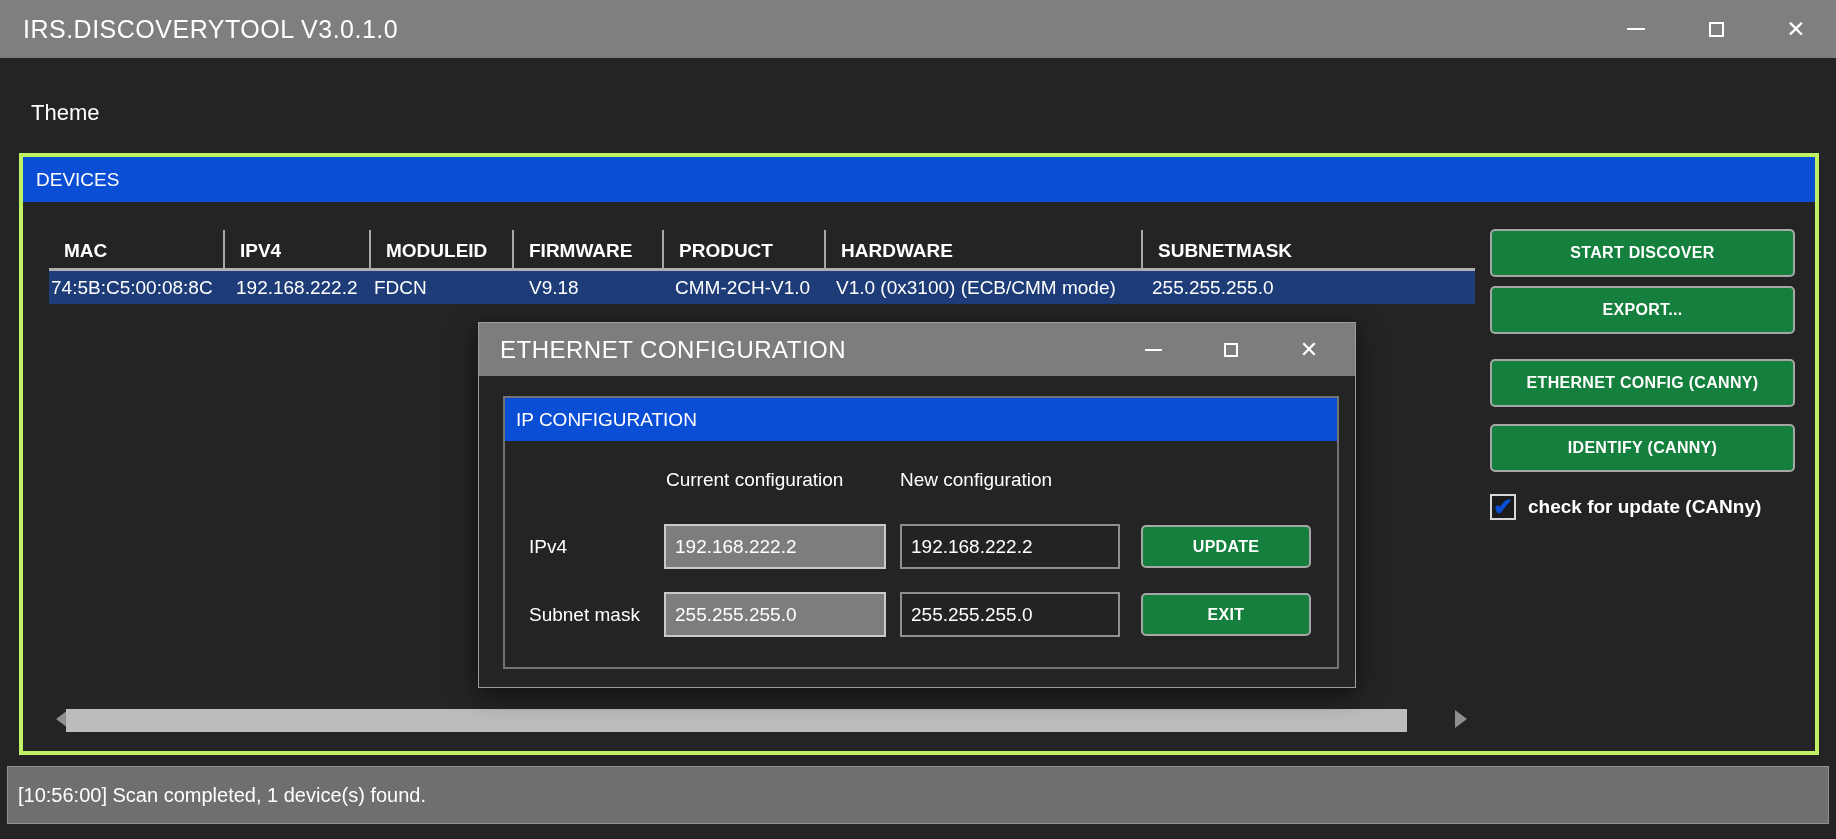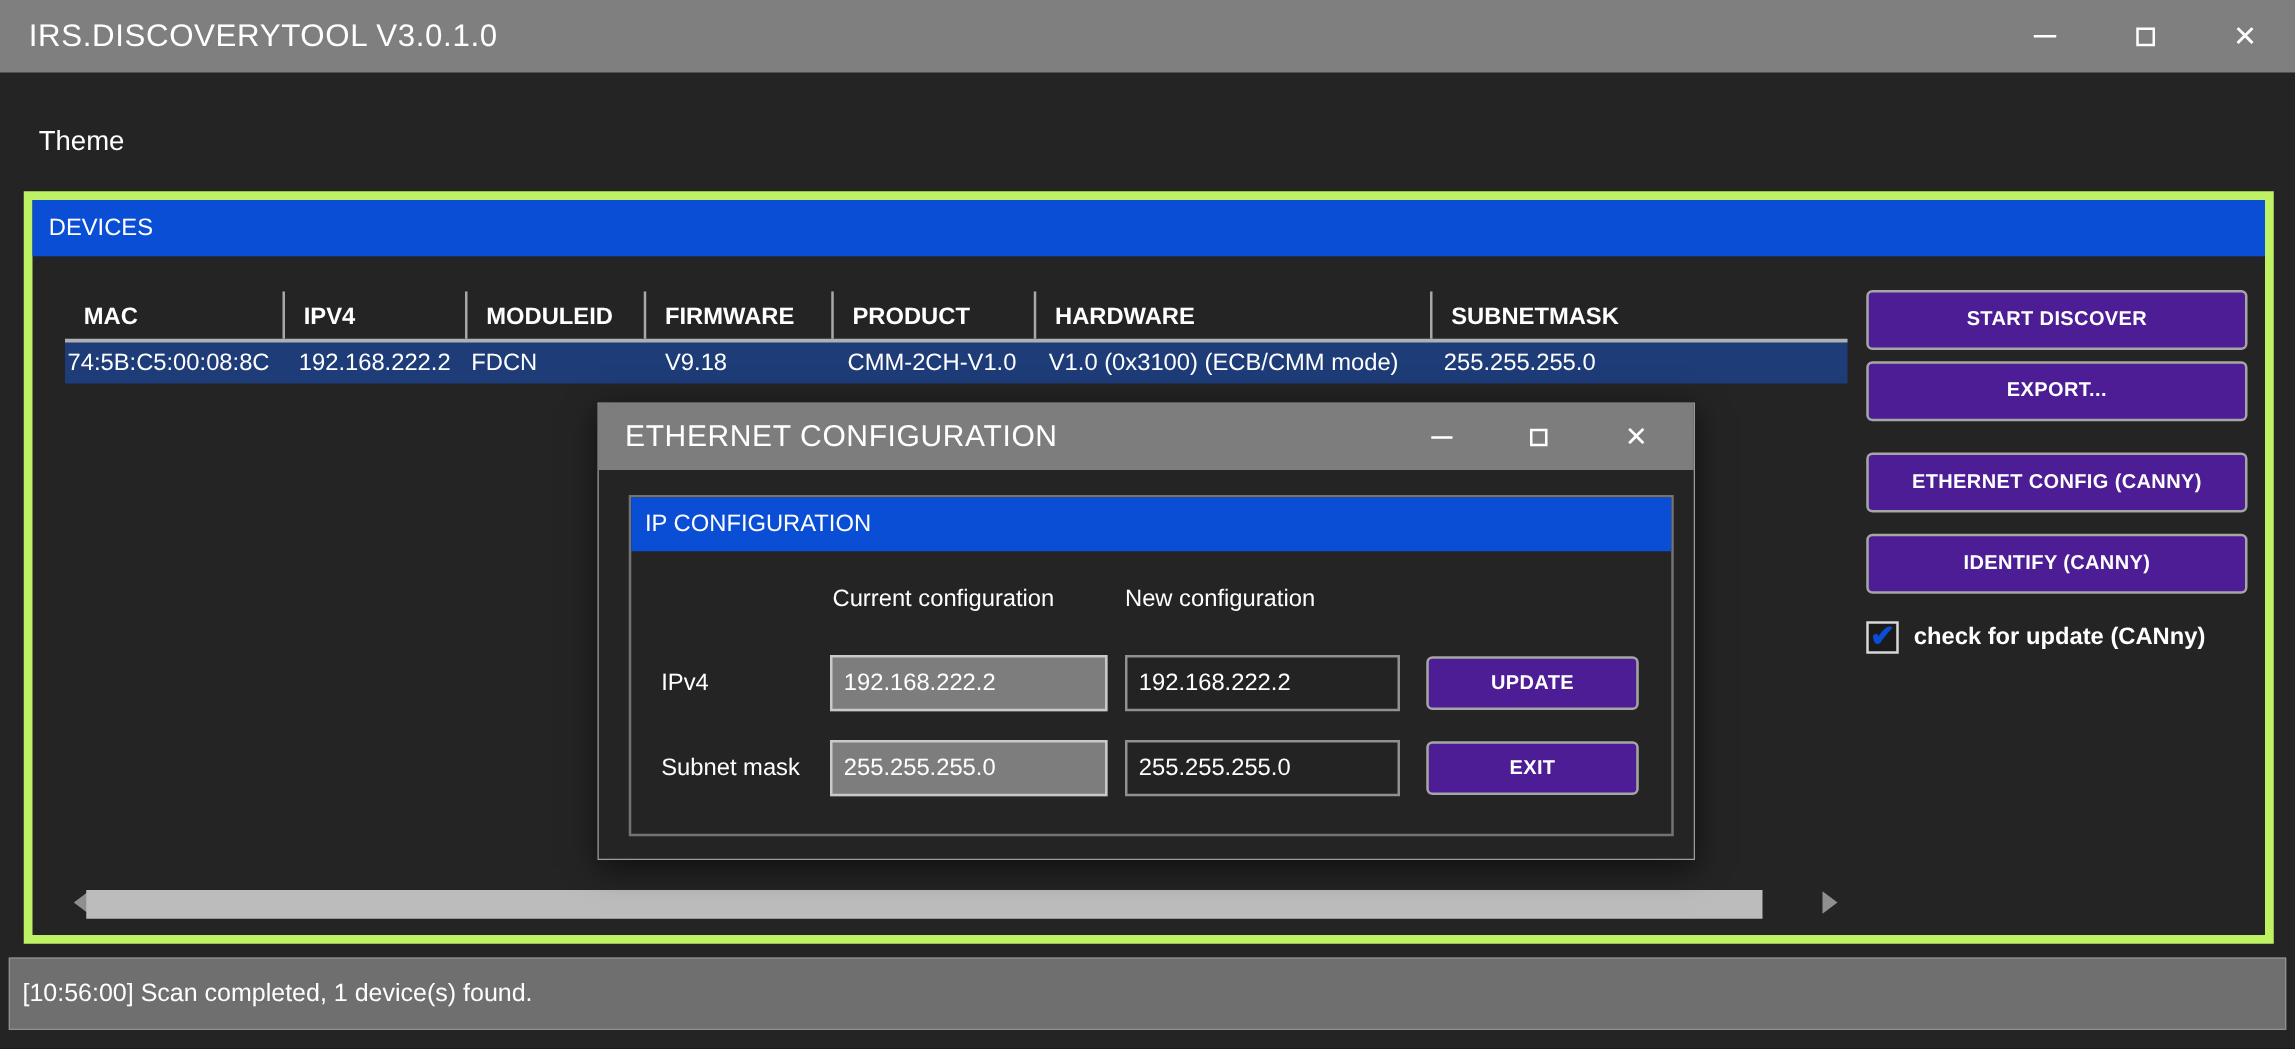--- a/index.html
+++ b/index.html
@@ -21,21 +21,21 @@
   .glyph-max { width:15px; height:15px; border:2px solid #fff; }
   .glyph-close { font-size:23px; color:#fff; line-height:1; }
 
   
   .menubar { position:absolute; left:0; top:92px; width:1836px; height:42px; }
   .menu-item { position:absolute; left:31px; top:0; height:42px; line-height:42px; font-size:22px; color:#fff; cursor:default; }
 
   
   .devices-group {
     position:absolute; left:19px; top:153px; width:1800px; height:602px;
-    border:7px solid #bef264; background:#242424;
+    border:4px solid #bef264; background:#242424;
   }
   .group-header {
     height:45px; background:#0b4ed6; color:#fff; font-size:19px;
     line-height:45px; padding-left:13px;
   }
   .group-body { position:relative; width:100%; height:553px; }
 
   
   .table { position:absolute; left:26px; top:28px; width:1426px; overflow:hidden; }
   .thead { display:flex; height:38px; width:1600px; }
@@ -48,21 +48,21 @@
   .trow { display:flex; height:36px; width:1600px; border-top:3px solid #b0b0b0; background:#1e3c78; }
   .td { line-height:33px; font-size:19px; color:#fff; white-space:nowrap; overflow:hidden; }
   .c0 { width:176px; } .c1 { width:146px; } .c2 { width:143px; } .c3 { width:150px; }
   .c4 { width:190px; } .c5 { width:162px; } .c6 { width:317px; } .c7 { width:234px; }
   .td.c0 { padding-left:2px; }  .td.c1 { padding-left:11px; } .td.c2 { padding-left:3px; }
   .td.c3 { padding-left:15px; } .td.c4 { padding-left:15px; } .td.c5 { padding-left:11px; }
   .td.c6 { padding-left:10px; } .td.c7 { padding-left:9px; }
 
   
   .btn {
-    background:#4c1d95; border:2px solid #a6a6a6; border-radius:5px;
+    background:#15803d; border:2px solid #a6a6a6; border-radius:5px;
     color:#fff; font-weight:bold; font-size:16px; letter-spacing:.3px;
     display:flex; align-items:center; justify-content:center; cursor:pointer;
     font-family:"Liberation Sans", sans-serif; white-space:nowrap;
   }
   .side-btn { position:absolute; left:1467px; width:305px; height:48px; }
 
   
   .checkbox-row { position:absolute; left:1467px; top:292px; height:26px; display:flex; align-items:center; cursor:pointer; }
   .checkbox-box {
     width:26px; height:26px; border:2px solid #d8d8d8; background:#1b1b1b;

